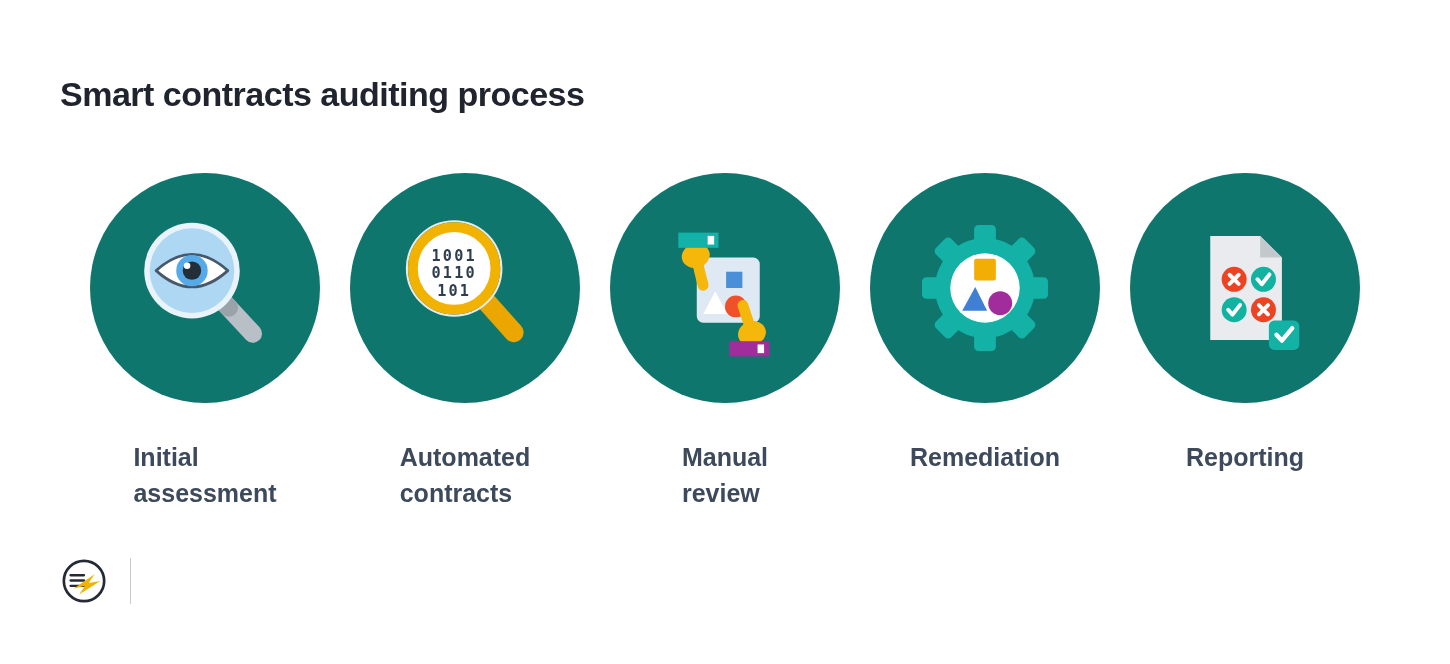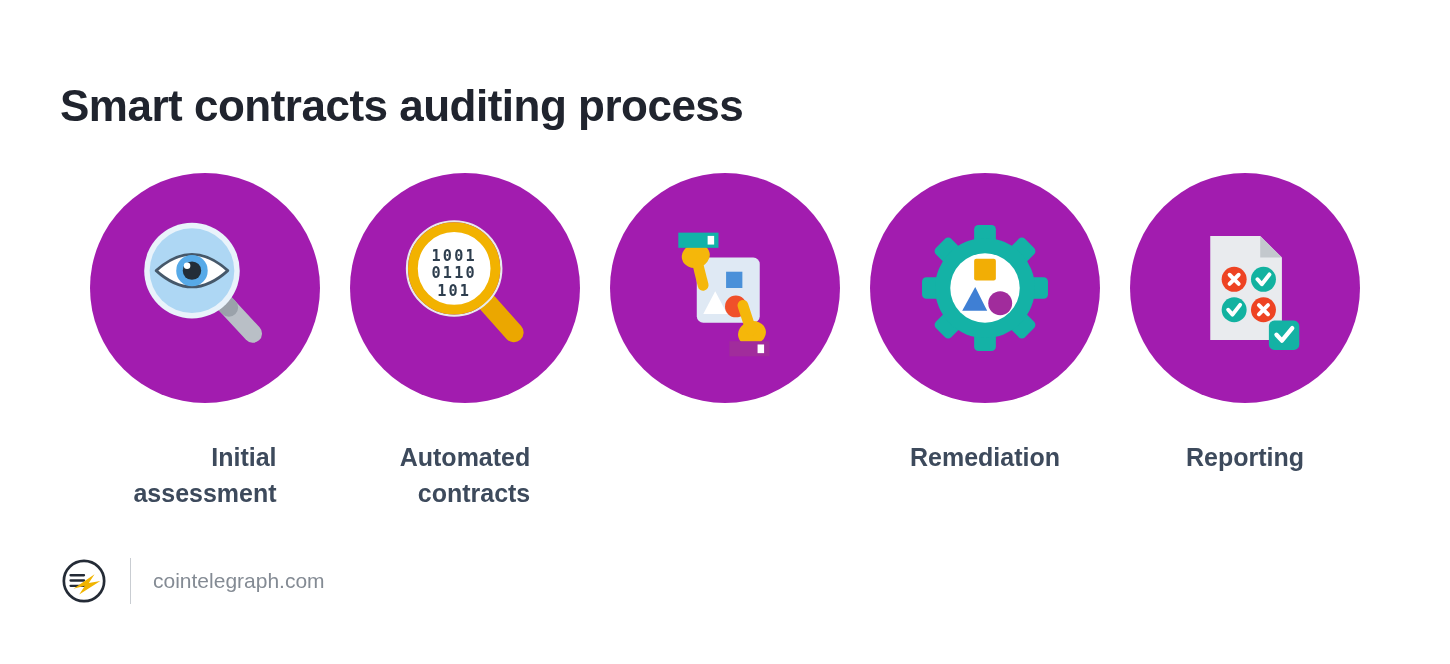--- a/index.html
+++ b/index.html
@@ -7,52 +7,52 @@
   body {
     width: 1450px; height: 664px;
     background: #ffffff;
     font-family: "Liberation Sans", sans-serif;
     position: relative;
     overflow: hidden;
   }
   .page-title {
     position: absolute;
     left: 60px; top: 52px;
-    font-size: 44px;
+    font-size: 34px;
     font-weight: 800;
     letter-spacing: -0.5px;
     color: #20242e;
   }
   .steps {
     position: absolute;
     top: 173px; left: 90px; right: 90px;
     display: flex;
     justify-content: space-between;
   }
   .step {
     width: 230px;
     display: flex;
     flex-direction: column;
     align-items: center;
   }
   .circle {
     width: 230px; height: 230px;
     border-radius: 50%;
-    background: #a21caf;
+    background: #0f766e;
     display: flex;
     align-items: center;
     justify-content: center;
   }
   .circle svg { width: 152px; height: 152px; display: block; }
   .step-label {
     margin-top: 36px;
     font-size: 25px;
     font-weight: 700;
     color: #3d4a5c;
-    text-align: right;
+    text-align: left;
     line-height: 1.45;
     white-space: pre-line;
   }
   .bin {
     font-family: "DejaVu Sans Mono", monospace;
     font-weight: bold;
     font-size: 14px;
     letter-spacing: 2px;
     fill: #2e3e4e;
   }
@@ -126,20 +126,22 @@
         <rect x="27" y="19" width="37" height="14" fill="#12b2a8"></rect>
         <rect x="54" y="22" width="6" height="8" fill="#ffffff"></rect>
         <g transform="rotate(-18 93 106)" fill="#f5b70a">
           <ellipse cx="93" cy="112" rx="13" ry="11"></ellipse>
           <rect x="88" y="80" width="10" height="34" rx="5"></rect>
         </g>
         <rect x="74" y="119" width="37" height="14" fill="#a12c9c"></rect>
         <rect x="100" y="122" width="6" height="8" fill="#ffffff"></rect>
       </svg>
     </div>
+    <div class="step-label">Manual
+review</div>
   </div>
 
   <div class="step">
     <div class="circle">
       <svg viewBox="0 0 140 140">
         <g fill="#14b2a6">
           <g transform="rotate(0 70 70)">
               <rect x="60" y="12" width="20" height="20" rx="4"></rect>
             </g>
           <g transform="rotate(45 70 70)">
@@ -198,14 +200,13 @@
 
 <div class="footer">
   <div class="logo">
     <svg viewBox="0 0 50 50">
       <circle cx="25" cy="25" r="21" fill="none" stroke="#242b36" stroke-width="2.8"></circle>
       <path d="M 11 19 H 25 M 11 24.5 H 25 M 11 30 H 25" stroke="#242b36" stroke-width="2.4" stroke-linecap="round" fill="none"></path>
       <path d="M 14 33 L 36 18 L 30 27 L 42 25 L 20 39 L 26 30 Z" fill="#f0b400"></path>
     </svg>
   </div>
   <div class="footer-divider"></div>
-  <div class="site-text">cointelegraph.com</div>
 </div>
 
 </body></html>

